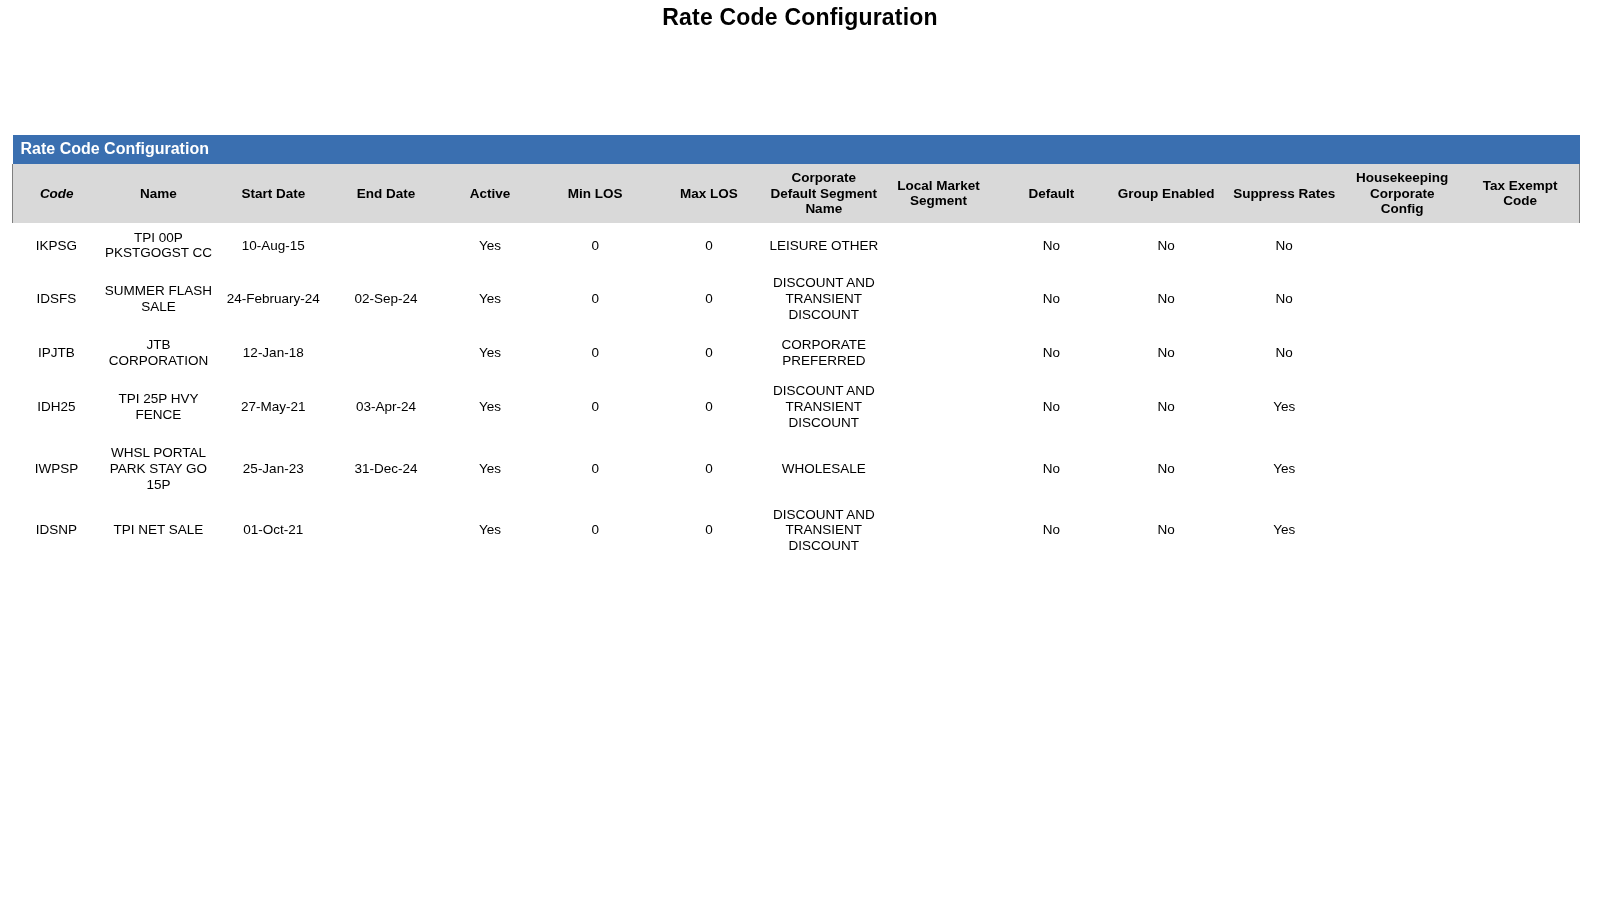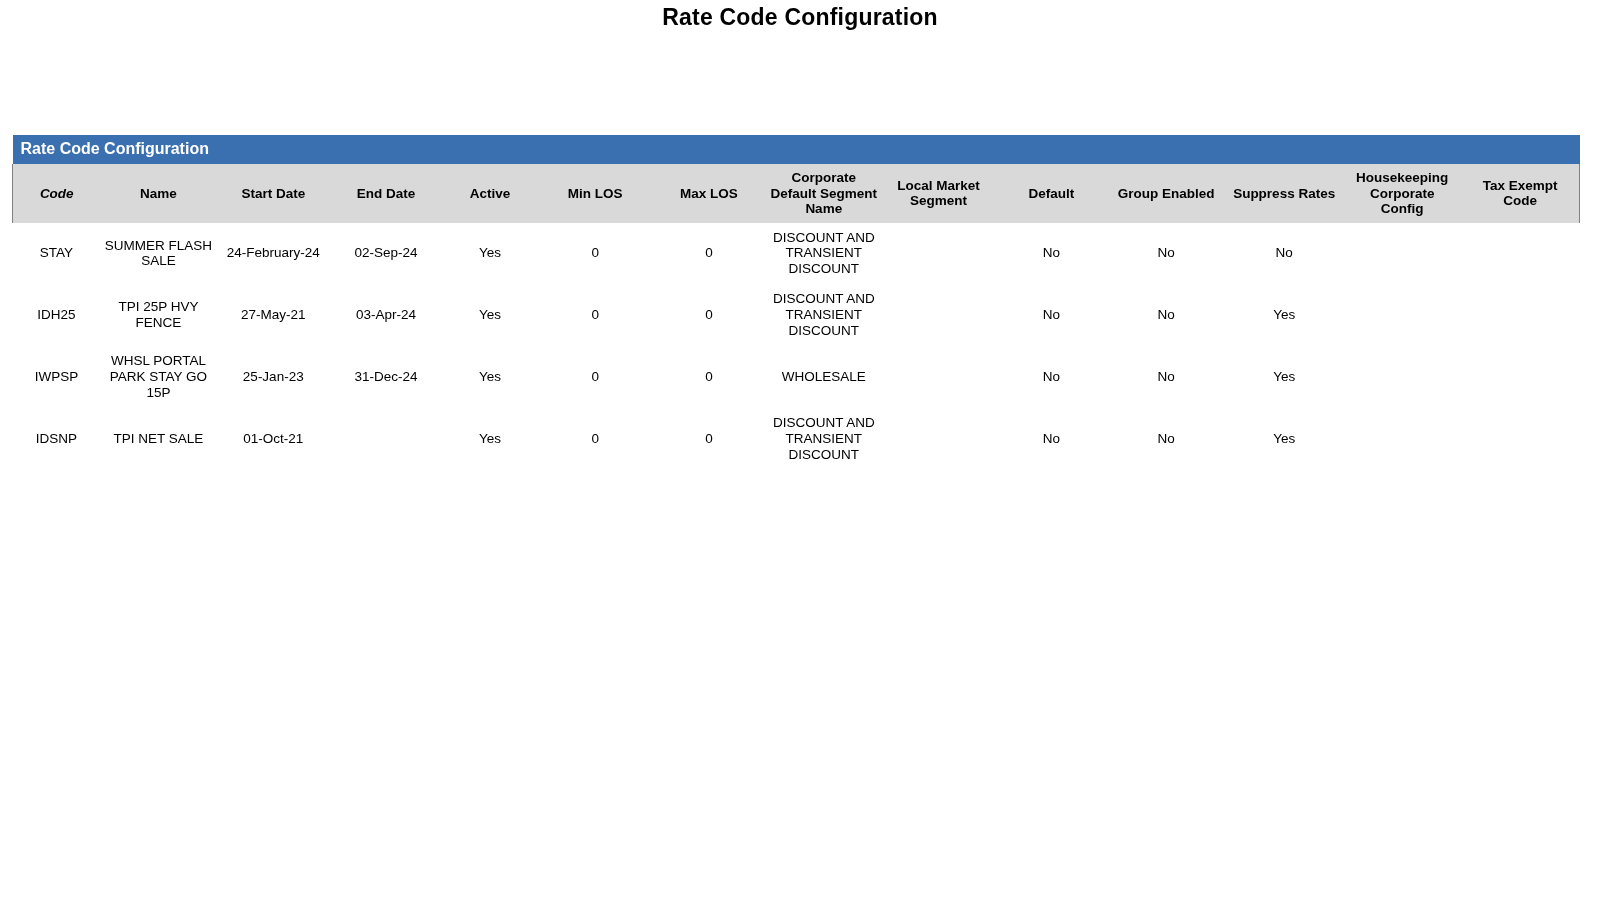--- a/index.html
+++ b/index.html
@@ -124,29 +124,61 @@
           <th>Min LOS</th>
           <th>Max LOS</th>
           <th>Corporate Default Segment Name</th>
           <th>Local Market Segment</th>
           <th>Default</th>
           <th>Group Enabled</th>
           <th>Suppress Rates</th>
           <th>Housekeeping Corporate Config</th>
           <th>Tax Exempt Code</th>
         </tr>
-        <tr class="data-row">
-          <td>STAY</td>
+    <tr class="data-row">
+          <td>IKPSG</td>
+          <td>TPI 00P PKSTGOGST CC</td>
+          <td>10-Aug-15</td>
+          <td></td>
+          <td>Yes</td>
+          <td>0</td>
+          <td>0</td>
+          <td>LEISURE OTHER</td>
+          <td></td>
+          <td>No</td>
+          <td>No</td>
+          <td>No</td>
+          <td></td>
+          <td></td>
+        </tr>
+        <tr class="data-row">
+          <td>IDSFS</td>
           <td>SUMMER FLASH SALE</td>
           <td>24-February-24</td>
           <td>02-Sep-24</td>
           <td>Yes</td>
           <td>0</td>
           <td>0</td>
           <td>DISCOUNT AND TRANSIENT DISCOUNT</td>
+          <td></td>
+          <td>No</td>
+          <td>No</td>
+          <td>No</td>
+          <td></td>
+          <td></td>
+        </tr>
+        <tr class="data-row">
+          <td>IPJTB</td>
+          <td>JTB CORPORATION</td>
+          <td>12-Jan-18</td>
+          <td></td>
+          <td>Yes</td>
+          <td>0</td>
+          <td>0</td>
+          <td>CORPORATE PREFERRED</td>
           <td></td>
           <td>No</td>
           <td>No</td>
           <td>No</td>
           <td></td>
           <td></td>
         </tr>
         <tr class="data-row">
           <td>IDH25</td>
           <td>TPI 25P HVY FENCE</td>

